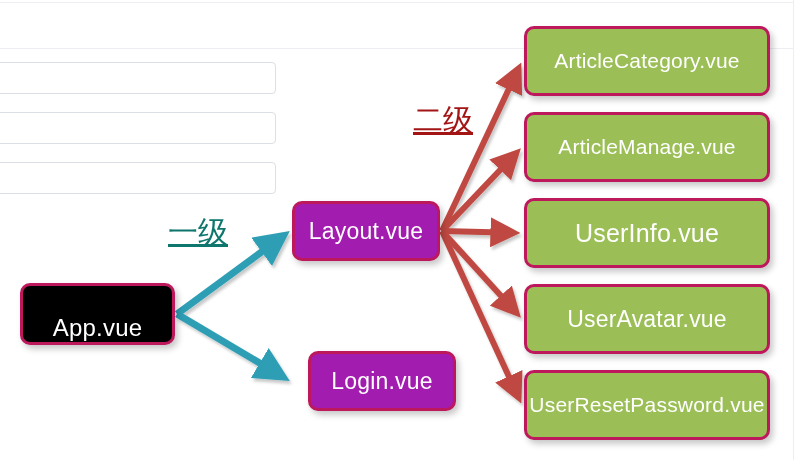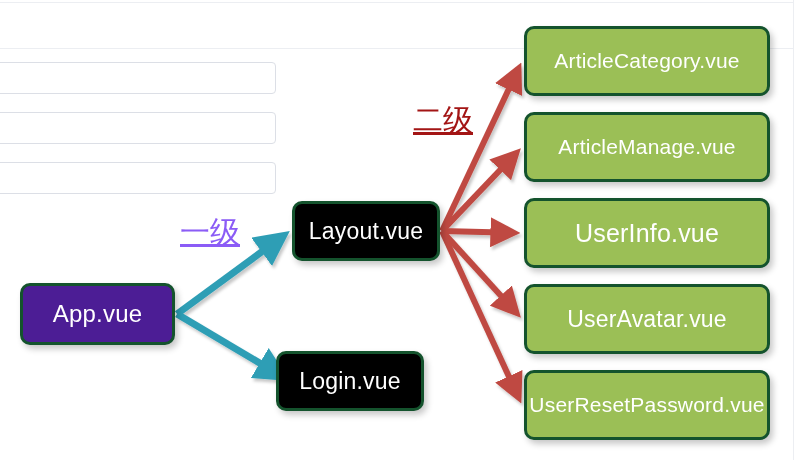--- a/index.html
+++ b/index.html
@@ -39,36 +39,36 @@
     border: 1px solid #dcdfe6;
     border-radius: 4px;
     box-sizing: border-box;
   }
 
   
   .node {
     position: absolute;
     box-sizing: border-box;
     border-radius: 10px;
-    border: 3px solid #14532d;
+    border: 3px solid #be185d;
     display: flex;
     align-items: center;
     justify-content: center;
     color: #ffffff;
     text-align: center;
     letter-spacing: 0.2px;
     box-shadow: 3px 4px 6px rgba(0,0,0,0.22);
     z-index: 3;
   }
   .node-label {
     display: block;
     white-space: nowrap;
   }
-  .node.orange { background: #4c1d95; }
-  .node.purple { background: #000000; }
+  .node.orange { background: #000000; align-items: flex-end; }
+  .node.purple { background: #a21caf; }
   .node.green  { background: #9BBF56; }
 
   
   .annot {
     position: absolute;
     color: #A31515;
     font-family: "DejaVu Sans", sans-serif;
     font-weight: 400;
     white-space: nowrap;
     z-index: 4;
@@ -133,39 +133,39 @@
       </g>
   </svg>
 
   <div id="nodes">
       <div class="node orange" style="left: 20px; top: 283px; width: 155px; height: 62px; font-size: 24px;">
         <span class="node-label">App.vue</span>
       </div>
       <div class="node purple" style="left: 292px; top: 201px; width: 148px; height: 60px; font-size: 23px;">
         <span class="node-label">Layout.vue</span>
       </div>
-      <div class="node purple" style="left: 276px; top: 351px; width: 148px; height: 60px; font-size: 23px;">
+      <div class="node purple" style="left: 308px; top: 351px; width: 148px; height: 60px; font-size: 23px;">
         <span class="node-label">Login.vue</span>
       </div>
       <div class="node green" style="left: 524px; top: 26px; width: 246px; height: 70px; font-size: 21px;">
         <span class="node-label">ArticleCategory.vue</span>
       </div>
       <div class="node green" style="left: 524px; top: 112px; width: 246px; height: 70px; font-size: 21px;">
         <span class="node-label">ArticleManage.vue</span>
       </div>
       <div class="node green" style="left: 524px; top: 198px; width: 246px; height: 70px; font-size: 25px;">
         <span class="node-label">UserInfo.vue</span>
       </div>
       <div class="node green" style="left: 524px; top: 284px; width: 246px; height: 70px; font-size: 23px;">
         <span class="node-label">UserAvatar.vue</span>
       </div>
       <div class="node green" style="left: 524px; top: 370px; width: 246px; height: 70px; font-size: 21px;">
         <span class="node-label">UserResetPassword.vue</span>
       </div>
     </div>
 
   <div id="annotations">
-      <div class="annot" style="left: 180px; top: 212px; font-size: 30px; color: #8b5cf6;">一级</div>
+      <div class="annot" style="left: 168px; top: 212px; font-size: 30px; color: #0f766e;">一级</div>
       <div class="annot" style="left: 413px; top: 100px; font-size: 30px; color: rgb(163, 21, 21);">二级</div>
     </div>
 
 
 </div>
 
 </body></html>

